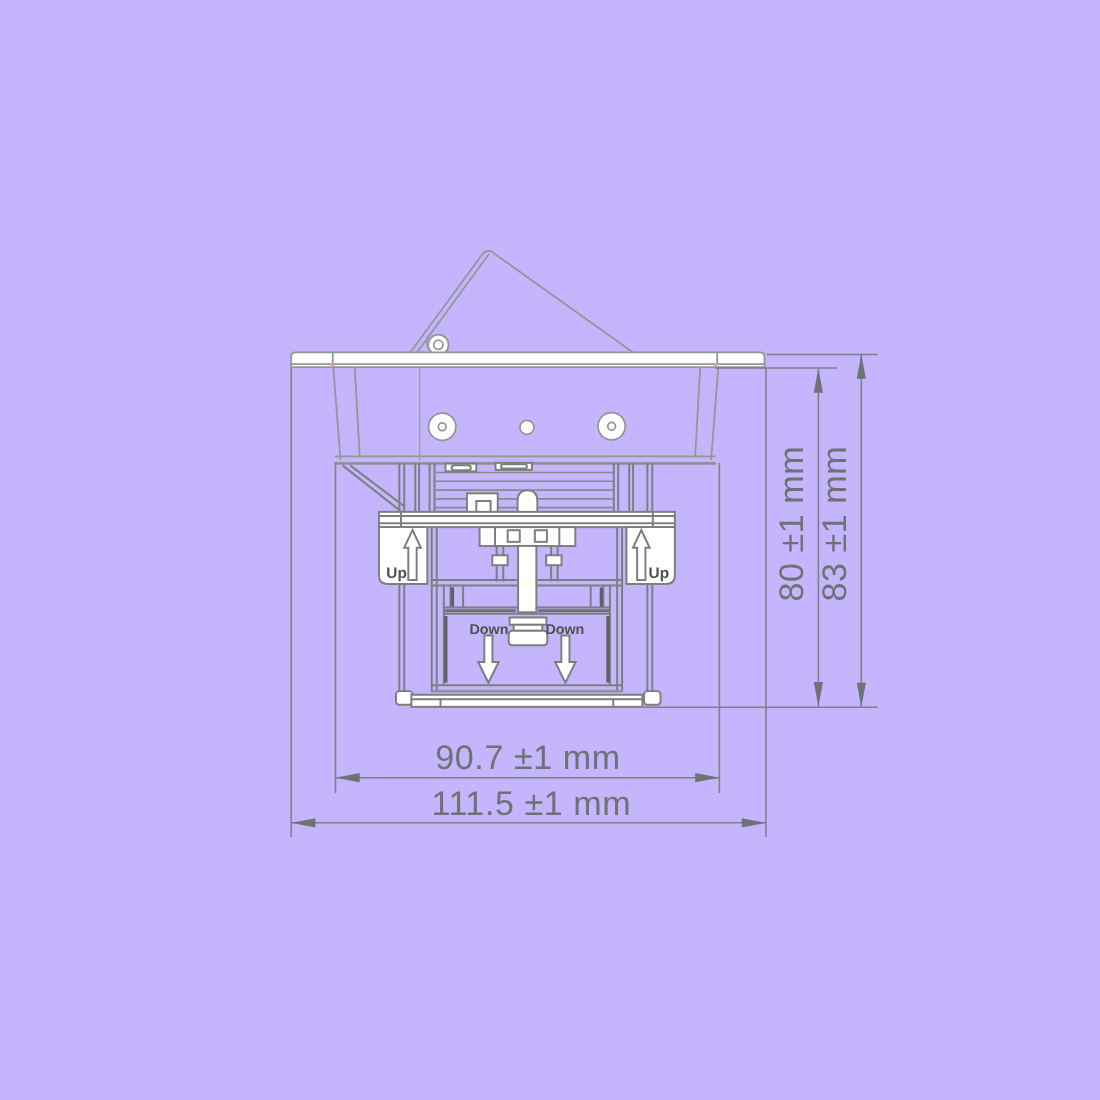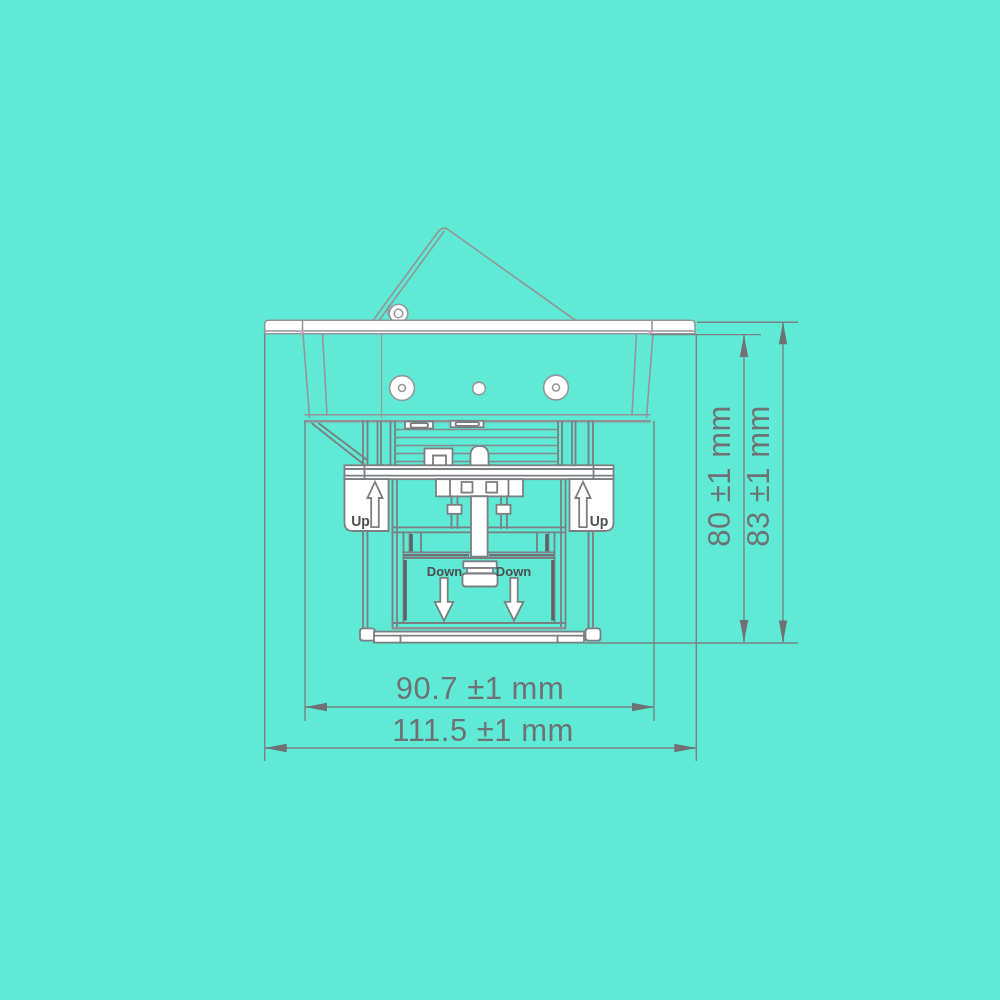--- a/index.html
+++ b/index.html
@@ -1,16 +1,16 @@
 <!DOCTYPE html>
 <html><head>
 <meta charset="utf-8">
 <style>
   html,body{margin:0;padding:0;background:#ffffff;}
-  .stage{width:1000px;height:1000px;position:relative;background:#5eead4;overflow:hidden;}
+  .stage{width:1000px;height:1000px;position:relative;background:#c4b5fd;overflow:hidden;}
   svg{display:block;}
   
   .s1  {stroke:#939699;stroke-width:1.6;fill:none;stroke-linecap:round;}
   .s1f {stroke:#939699;stroke-width:1.6;fill:#ffffff;}
   .s1b {stroke:#8f9296;stroke-width:2.4;fill:none;}
   .thin{stroke:#9a9da0;stroke-width:1.2;fill:none;}
   .rib {stroke:#868a8d;stroke-width:1.5;fill:none;}
   .s2  {stroke:#7c7f82;stroke-width:1.8;fill:none;stroke-linecap:round;}
   .s2f {stroke:#7c7f82;stroke-width:1.8;fill:#ffffff;}
   .dk  {stroke:#5e6164;stroke-width:3;fill:none;}

